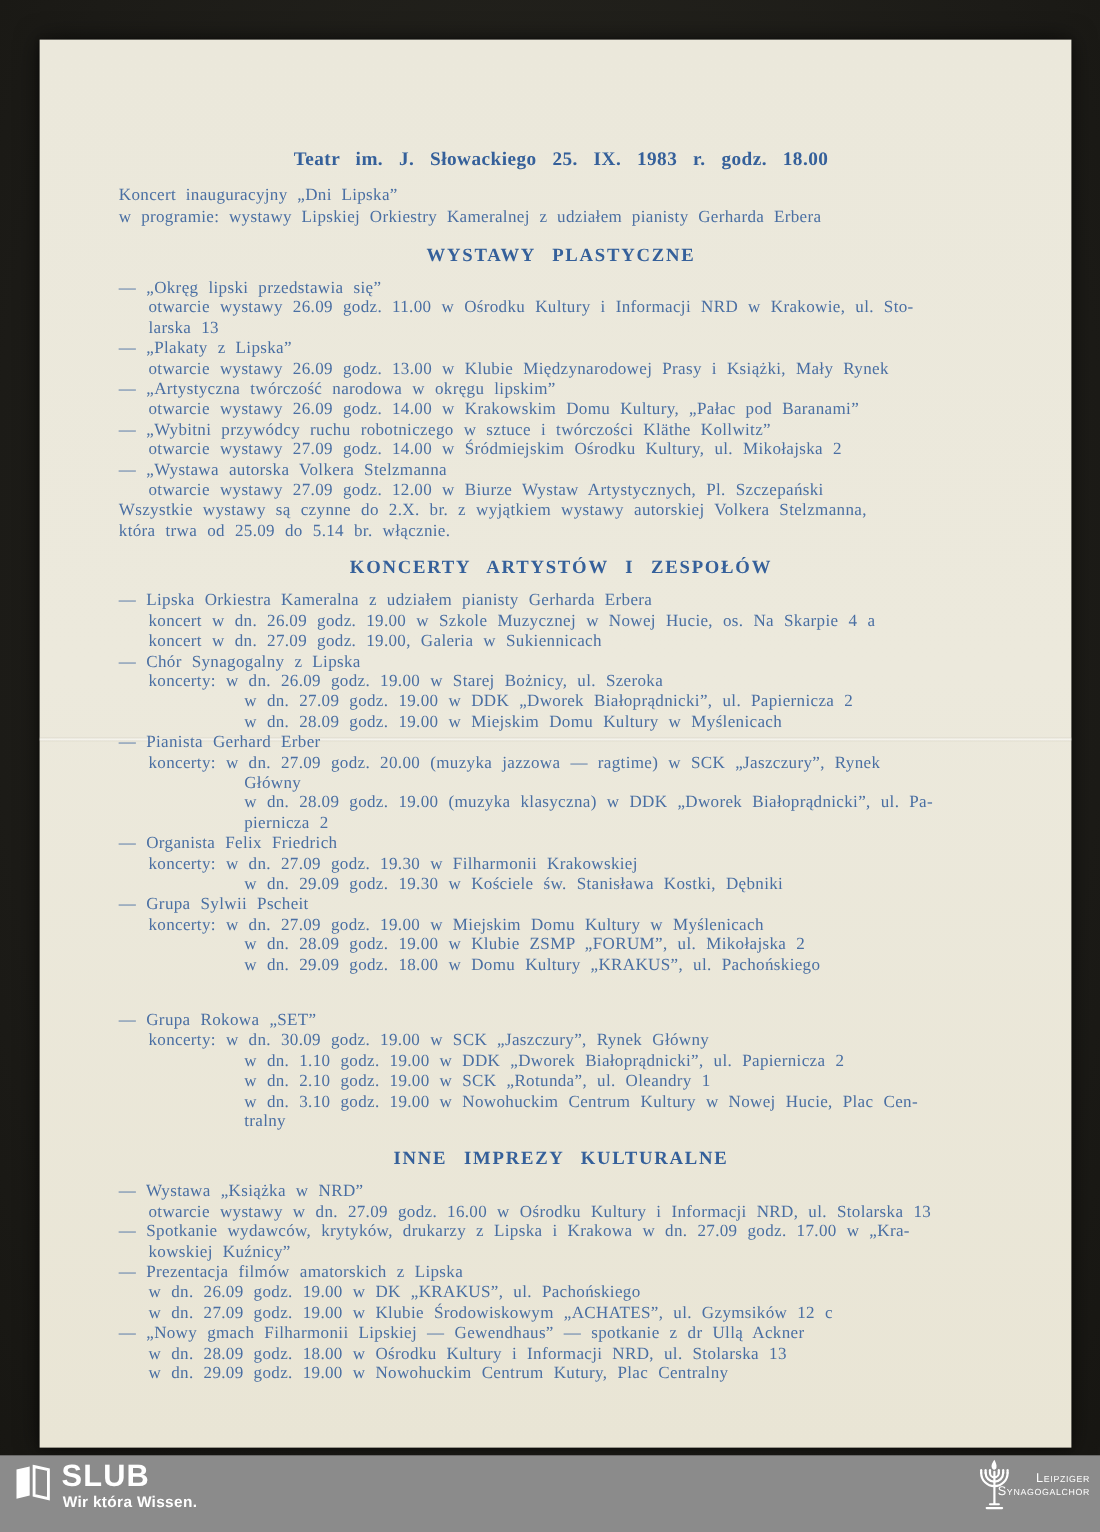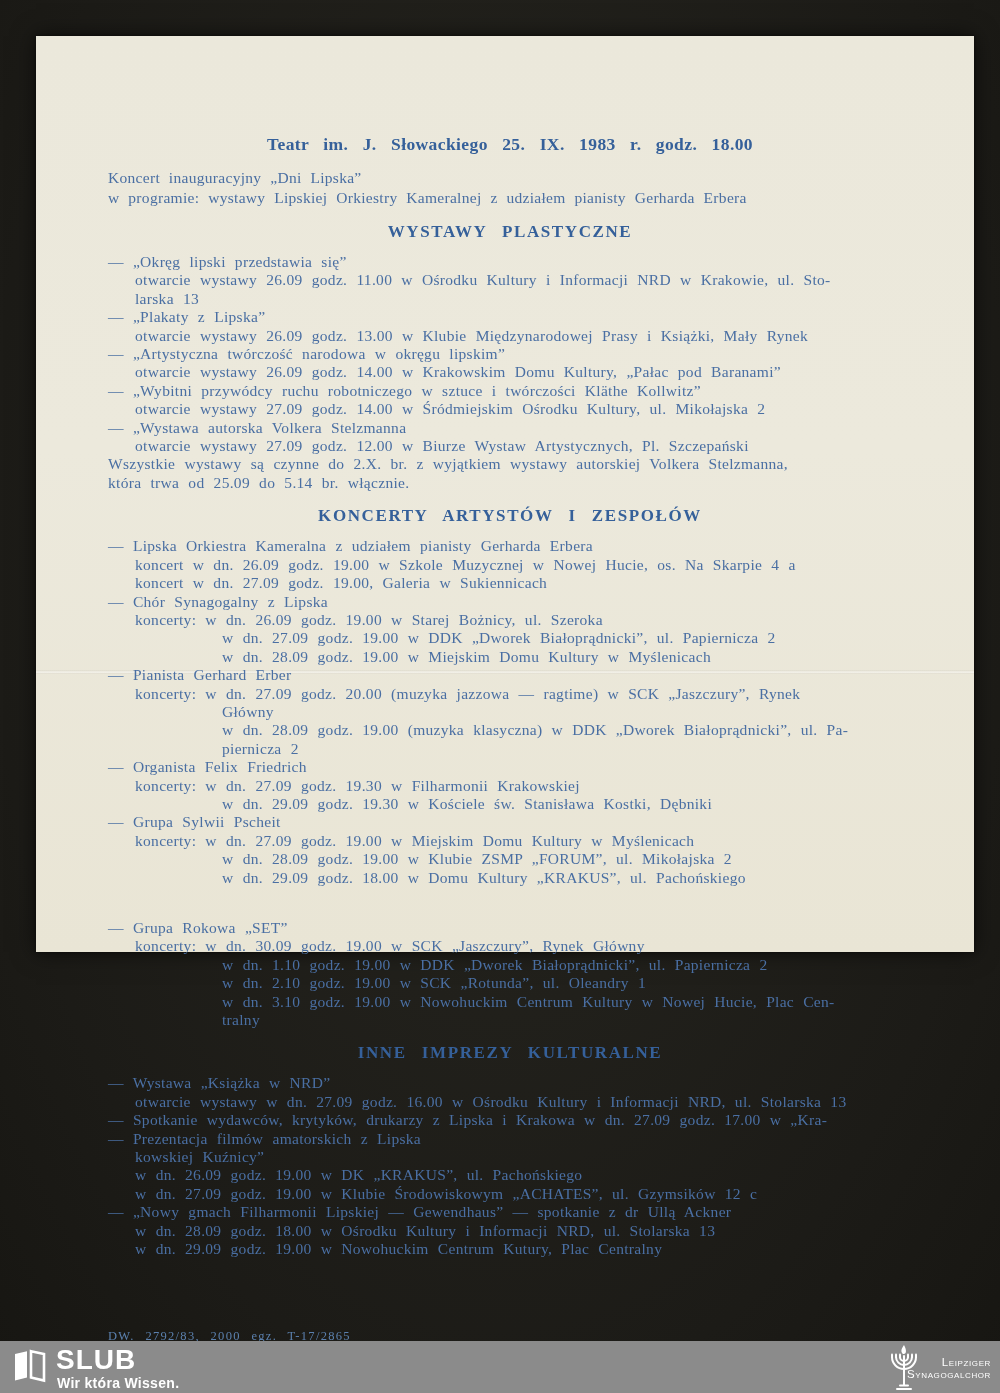--- a/index.html
+++ b/index.html
@@ -2,21 +2,21 @@
 <html><head>
 <meta charset="utf-8">
 <style>
   * { margin:0; padding:0; box-sizing:border-box; }
   body { width:1000px; height:1393px; font-family:"Liberation Serif", serif; }
   .stage {
     position:relative; width:1000px; height:1393px; overflow:hidden;
     background: radial-gradient(ellipse at 50% 38%, #272620 0%, #1c1b17 72%, #171612 100%);
   }
   .paper {
-    position:absolute; left:36px; top:36px; width:938px; height:916px;
+    position:absolute; left:36px; top:36px; width:938px; height:1280px;
     background: linear-gradient(180deg, #ebe8db 0%, #ece9dc 45%, #e9e5d5 100%);
     box-shadow: 0 0 22px rgba(0,0,0,0.6), 0 0 4px rgba(0,0,0,0.5);
   }
   .fold-crease {
     position:absolute; left:0; top:634px; width:100%; height:4px;
     background: linear-gradient(to bottom, rgba(110,100,80,0.10), rgba(255,255,255,0.5) 55%, rgba(110,100,80,0.10));
     pointer-events:none;
   }
   .content {
     position:relative; width:100%; height:100%;
@@ -40,21 +40,21 @@
   .doc-line {
     font-size:15.5px; line-height:18.4px;
     word-spacing:0.32em; letter-spacing:0.3px;
     white-space:nowrap;
   }
   .print-code {
     margin-top:70px;
     font-size:12.5px; letter-spacing:1.3px; word-spacing:0.5em; color:#5b80ae;
   }
   .viewer-footer {
-    position:absolute; left:0; bottom:0; width:1000px; height:52px;
+    position:absolute; left:0; bottom:0; width:1000px; height:70px;
     background:#8b8b8b; font-family:"Liberation Sans", sans-serif; color:#ffffff;
   }
   .book-icon { position:absolute; left:13px; top:8px; }
   .slub-wordmark {
     position:absolute; left:56px; top:3px;
     font-size:28px; font-weight:bold; letter-spacing:1px;
   }
   .slub-slogan {
     position:absolute; left:57px; top:34px;
     font-size:14px; font-weight:bold; letter-spacing:0.3px;
@@ -116,22 +116,22 @@
           <div class="doc-line" style="padding-left: 0px; margin-top: 32px;">— Grupa Rokowa „SET”</div>
           <div class="doc-line" style="padding-left: 27px;">koncerty: w dn. 30.09 godz. 19.00 w SCK „Jaszczury”, Rynek Główny</div>
           <div class="doc-line" style="padding-left: 114px;">w dn. 1.10 godz. 19.00 w DDK „Dworek Białoprądnicki”, ul. Papiernicza 2</div>
           <div class="doc-line" style="padding-left: 114px;">w dn. 2.10 godz. 19.00 w SCK „Rotunda”, ul. Oleandry 1</div>
           <div class="doc-line" style="padding-left: 114px;">w dn. 3.10 godz. 19.00 w Nowohuckim Centrum Kultury w Nowej Hucie, Plac Cen-</div>
           <div class="doc-line" style="padding-left: 114px;">tralny</div>
           <div class="sec-heading">INNE IMPREZY KULTURALNE</div>
           <div class="doc-line" style="padding-left: 0px;">— Wystawa „Książka w NRD”</div>
           <div class="doc-line" style="padding-left: 27px;">otwarcie wystawy w dn. 27.09 godz. 16.00 w Ośrodku Kultury i Informacji NRD, ul. Stolarska 13</div>
           <div class="doc-line" style="padding-left: 0px;">— Spotkanie wydawców, krytyków, drukarzy z Lipska i Krakowa w dn. 27.09 godz. 17.00 w „Kra-</div>
+          <div class="doc-line" style="padding-left: 27px;">kowskiej Kuźnicy”</div>
           <div class="doc-line" style="padding-left: 0px;">— Prezentacja filmów amatorskich z Lipska</div>
-          <div class="doc-line" style="padding-left: 27px;">kowskiej Kuźnicy”</div>
           <div class="doc-line" style="padding-left: 27px;">w dn. 26.09 godz. 19.00 w DK „KRAKUS”, ul. Pachońskiego</div>
           <div class="doc-line" style="padding-left: 27px;">w dn. 27.09 godz. 19.00 w Klubie Środowiskowym „ACHATES”, ul. Gzymsików 12 c</div>
           <div class="doc-line" style="padding-left: 0px;">— „Nowy gmach Filharmonii Lipskiej — Gewendhaus” — spotkanie z dr Ullą Ackner</div>
           <div class="doc-line" style="padding-left: 27px;">w dn. 28.09 godz. 18.00 w Ośrodku Kultury i Informacji NRD, ul. Stolarska 13</div>
           <div class="doc-line" style="padding-left: 27px;">w dn. 29.09 godz. 19.00 w Nowohuckim Centrum Kutury, Plac Centralny</div>
         </div>
       <div class="print-code">DW. 2792/83, 2000 egz. T-17/2865</div>
     </div>
   </div>
 

